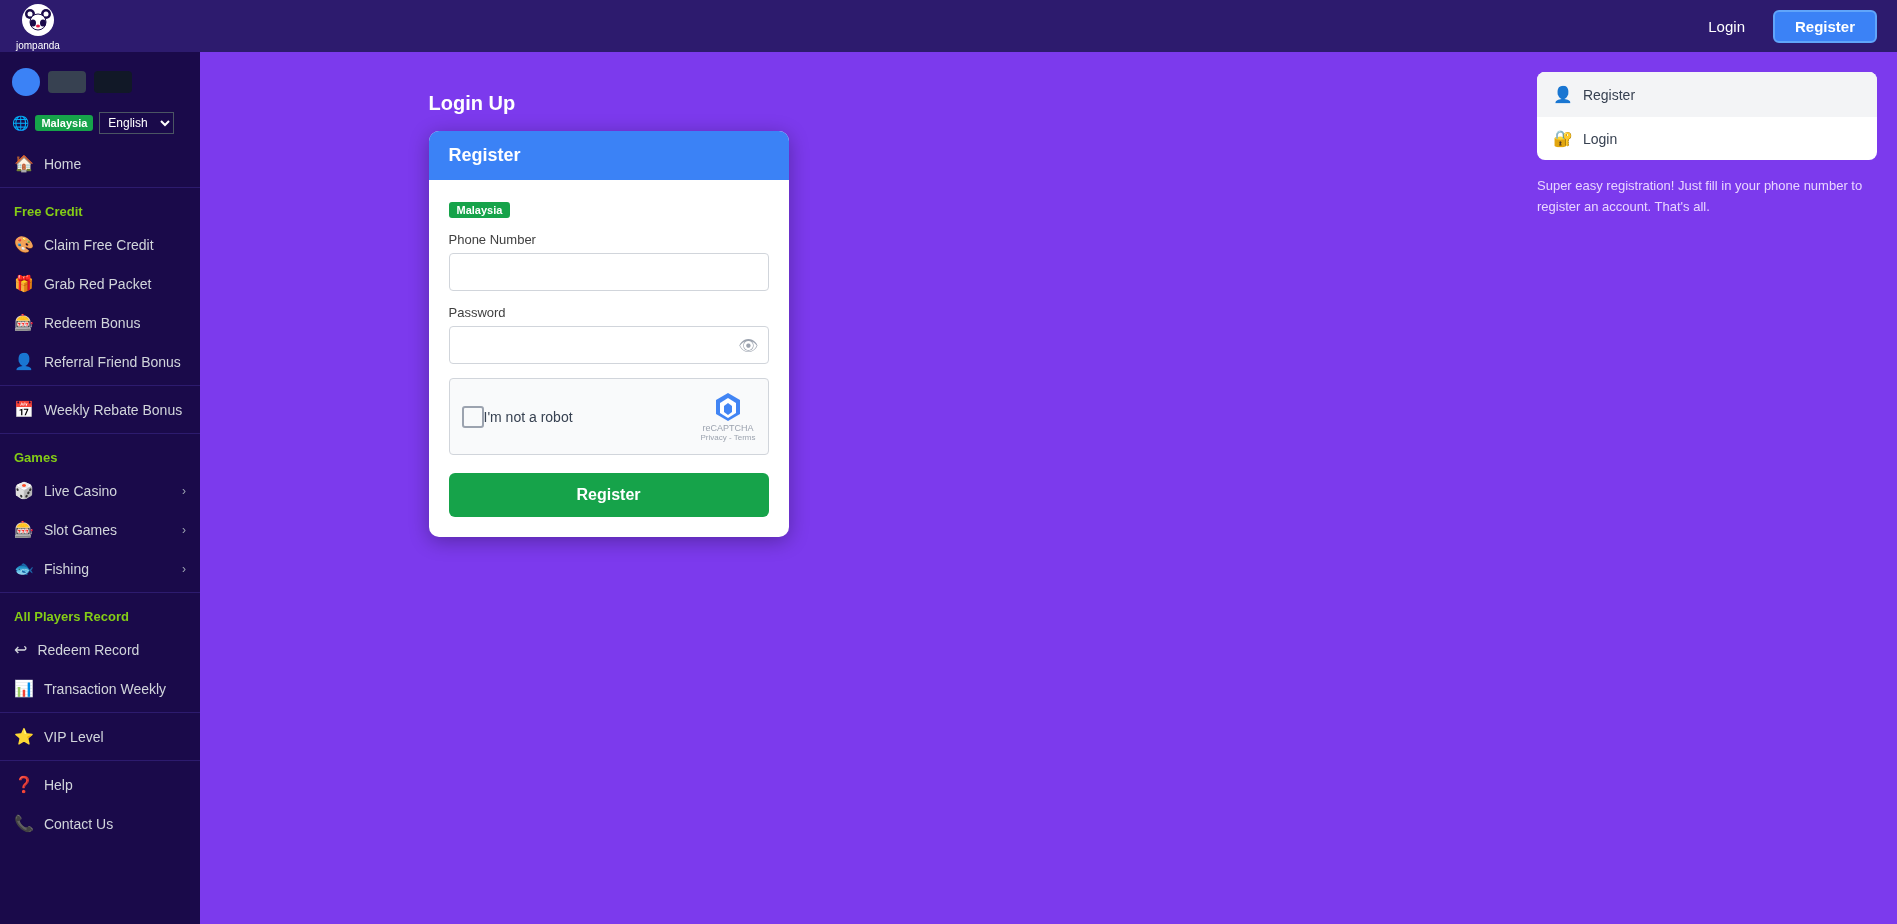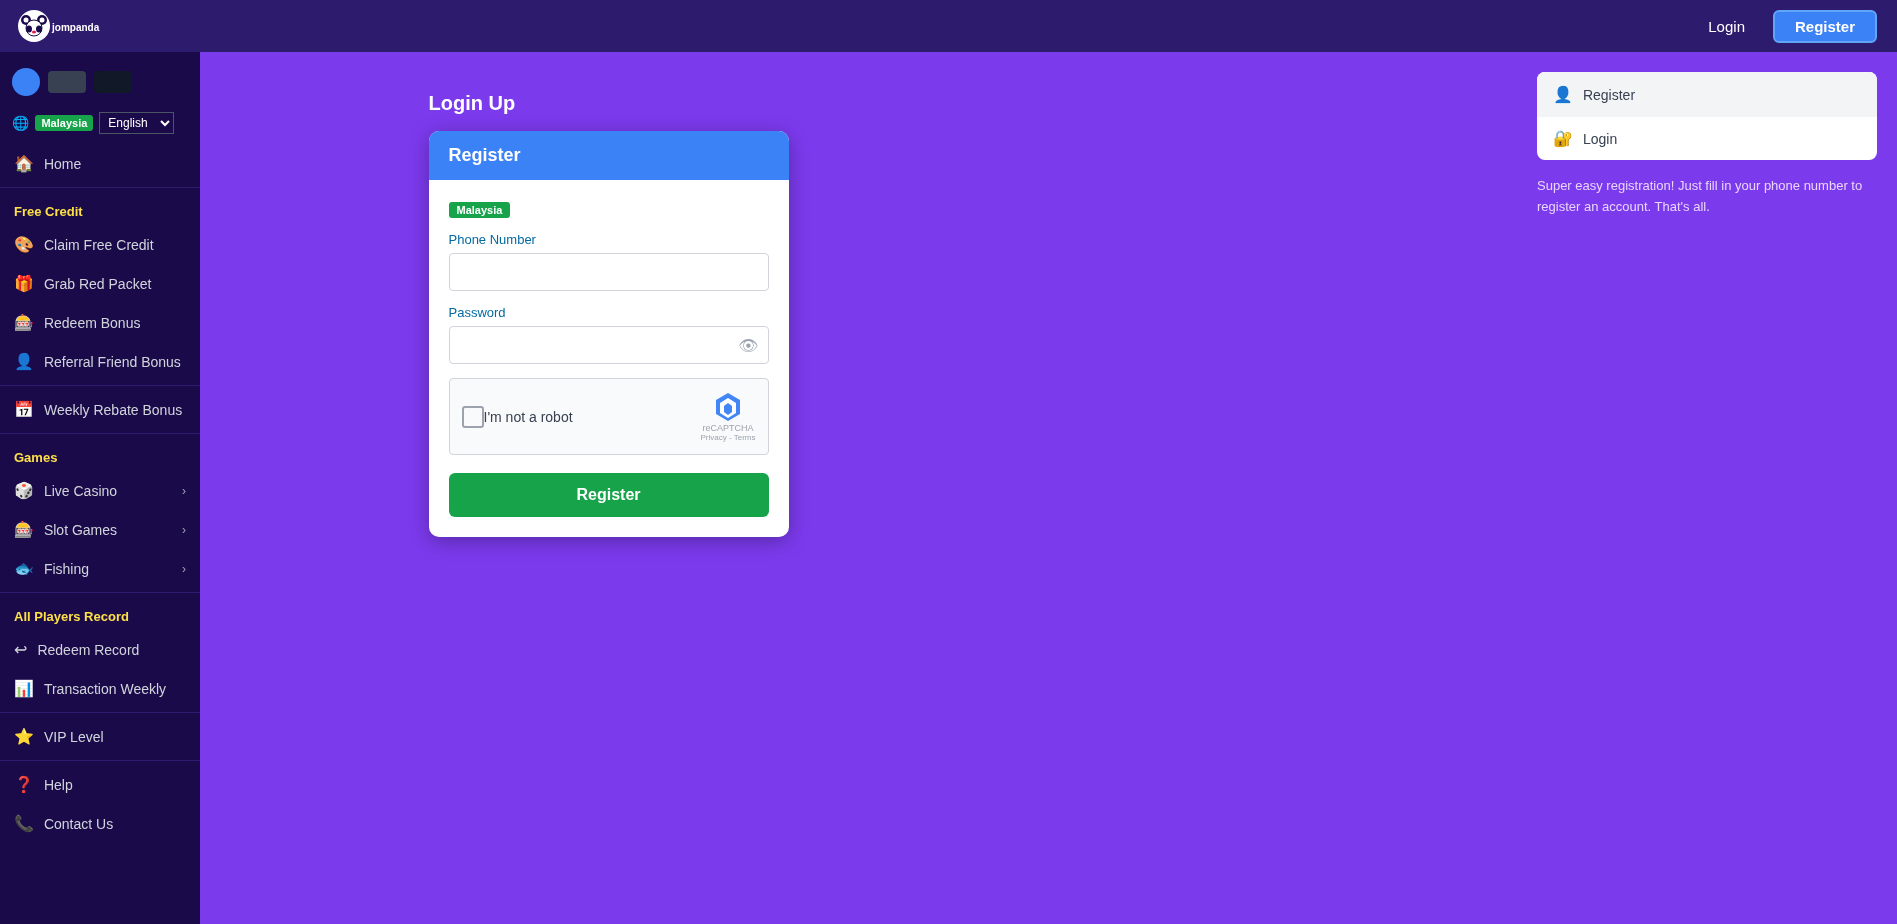--- a/index.html
+++ b/index.html
@@ -10,25 +10,25 @@
       background: #2d1b6e;
       height: 52px;
       display: flex;
       align-items: center;
       padding: 0 16px;
       position: relative;
       z-index: 10;
     }
     .topnav-logo {
       display: flex;
-      flex-direction: row;
+      flex-direction: column;
       align-items: center;
       color: white;
       font-size: 10px;
-      font-weight: bold;
+      font-weight: normal;
       margin-right: 20px;
     }
     .panda-icon {
       width: 36px;
       height: 36px;
     }
     .topnav-right {
       position: absolute;
       right: 20px;
       display: flex;
@@ -129,21 +129,21 @@
     .sidebar-item .icon { font-size: 16px; }
     .sidebar-item .arrow { margin-left: auto; font-size: 12px; color: #9ca3af; }
 
     .sidebar-divider {
       border: none;
       border-top: 1px solid #2d1b6e;
       margin: 4px 0;
     }
 
     .sidebar-section-label {
-      color: #fde047;
+      color: #84cc16;
       font-size: 13px;
       font-weight: bold;
       padding: 12px 14px 6px 14px;
     }
 
     
     .main-content {
       flex: 1;
       background: #7c3aed;
       display: flex;
@@ -187,21 +187,21 @@
       color: white;
       font-size: 11px;
       font-weight: bold;
       padding: 2px 8px;
       border-radius: 3px;
       display: inline-block;
       margin-bottom: 14px;
     }
     .form-label {
       display: block;
-      color: #0369a1;
+      color: #404040;
       font-size: 13px;
       margin-bottom: 6px;
     }
     .form-input {
       width: 100%;
       border: 1px solid #d1d5db;
       border-radius: 4px;
       padding: 10px 12px;
       font-size: 14px;
       outline: none;

